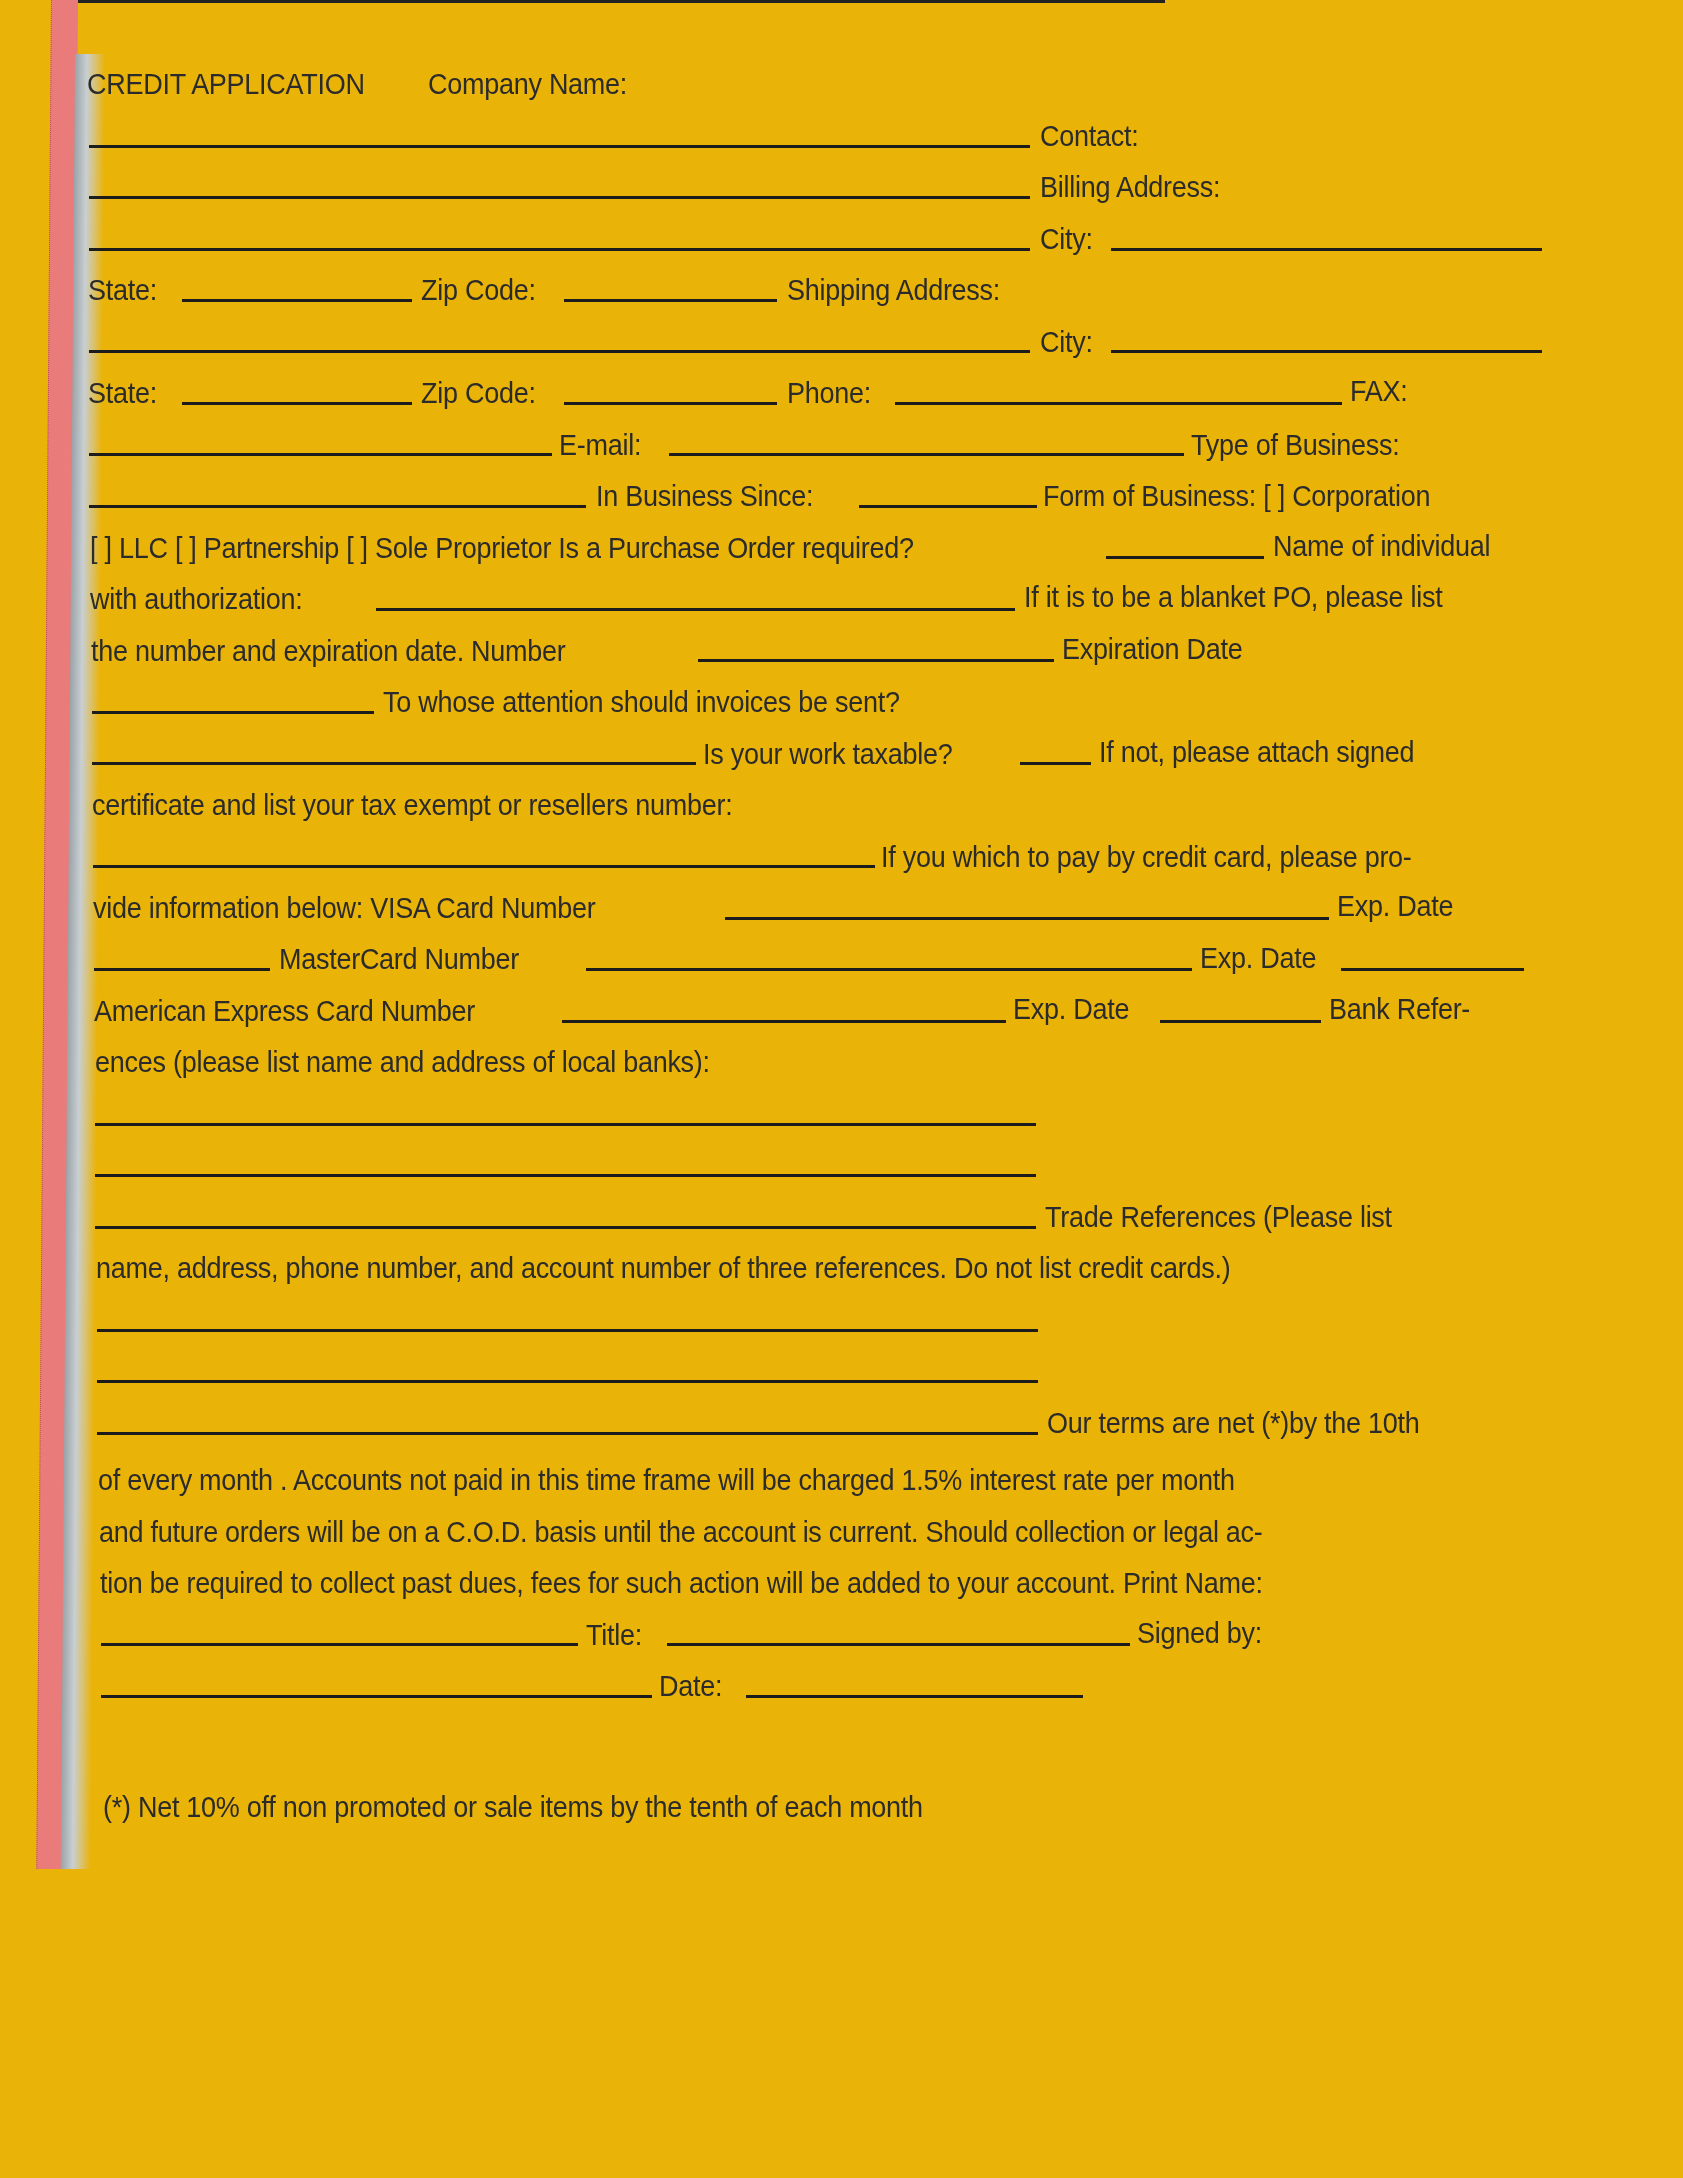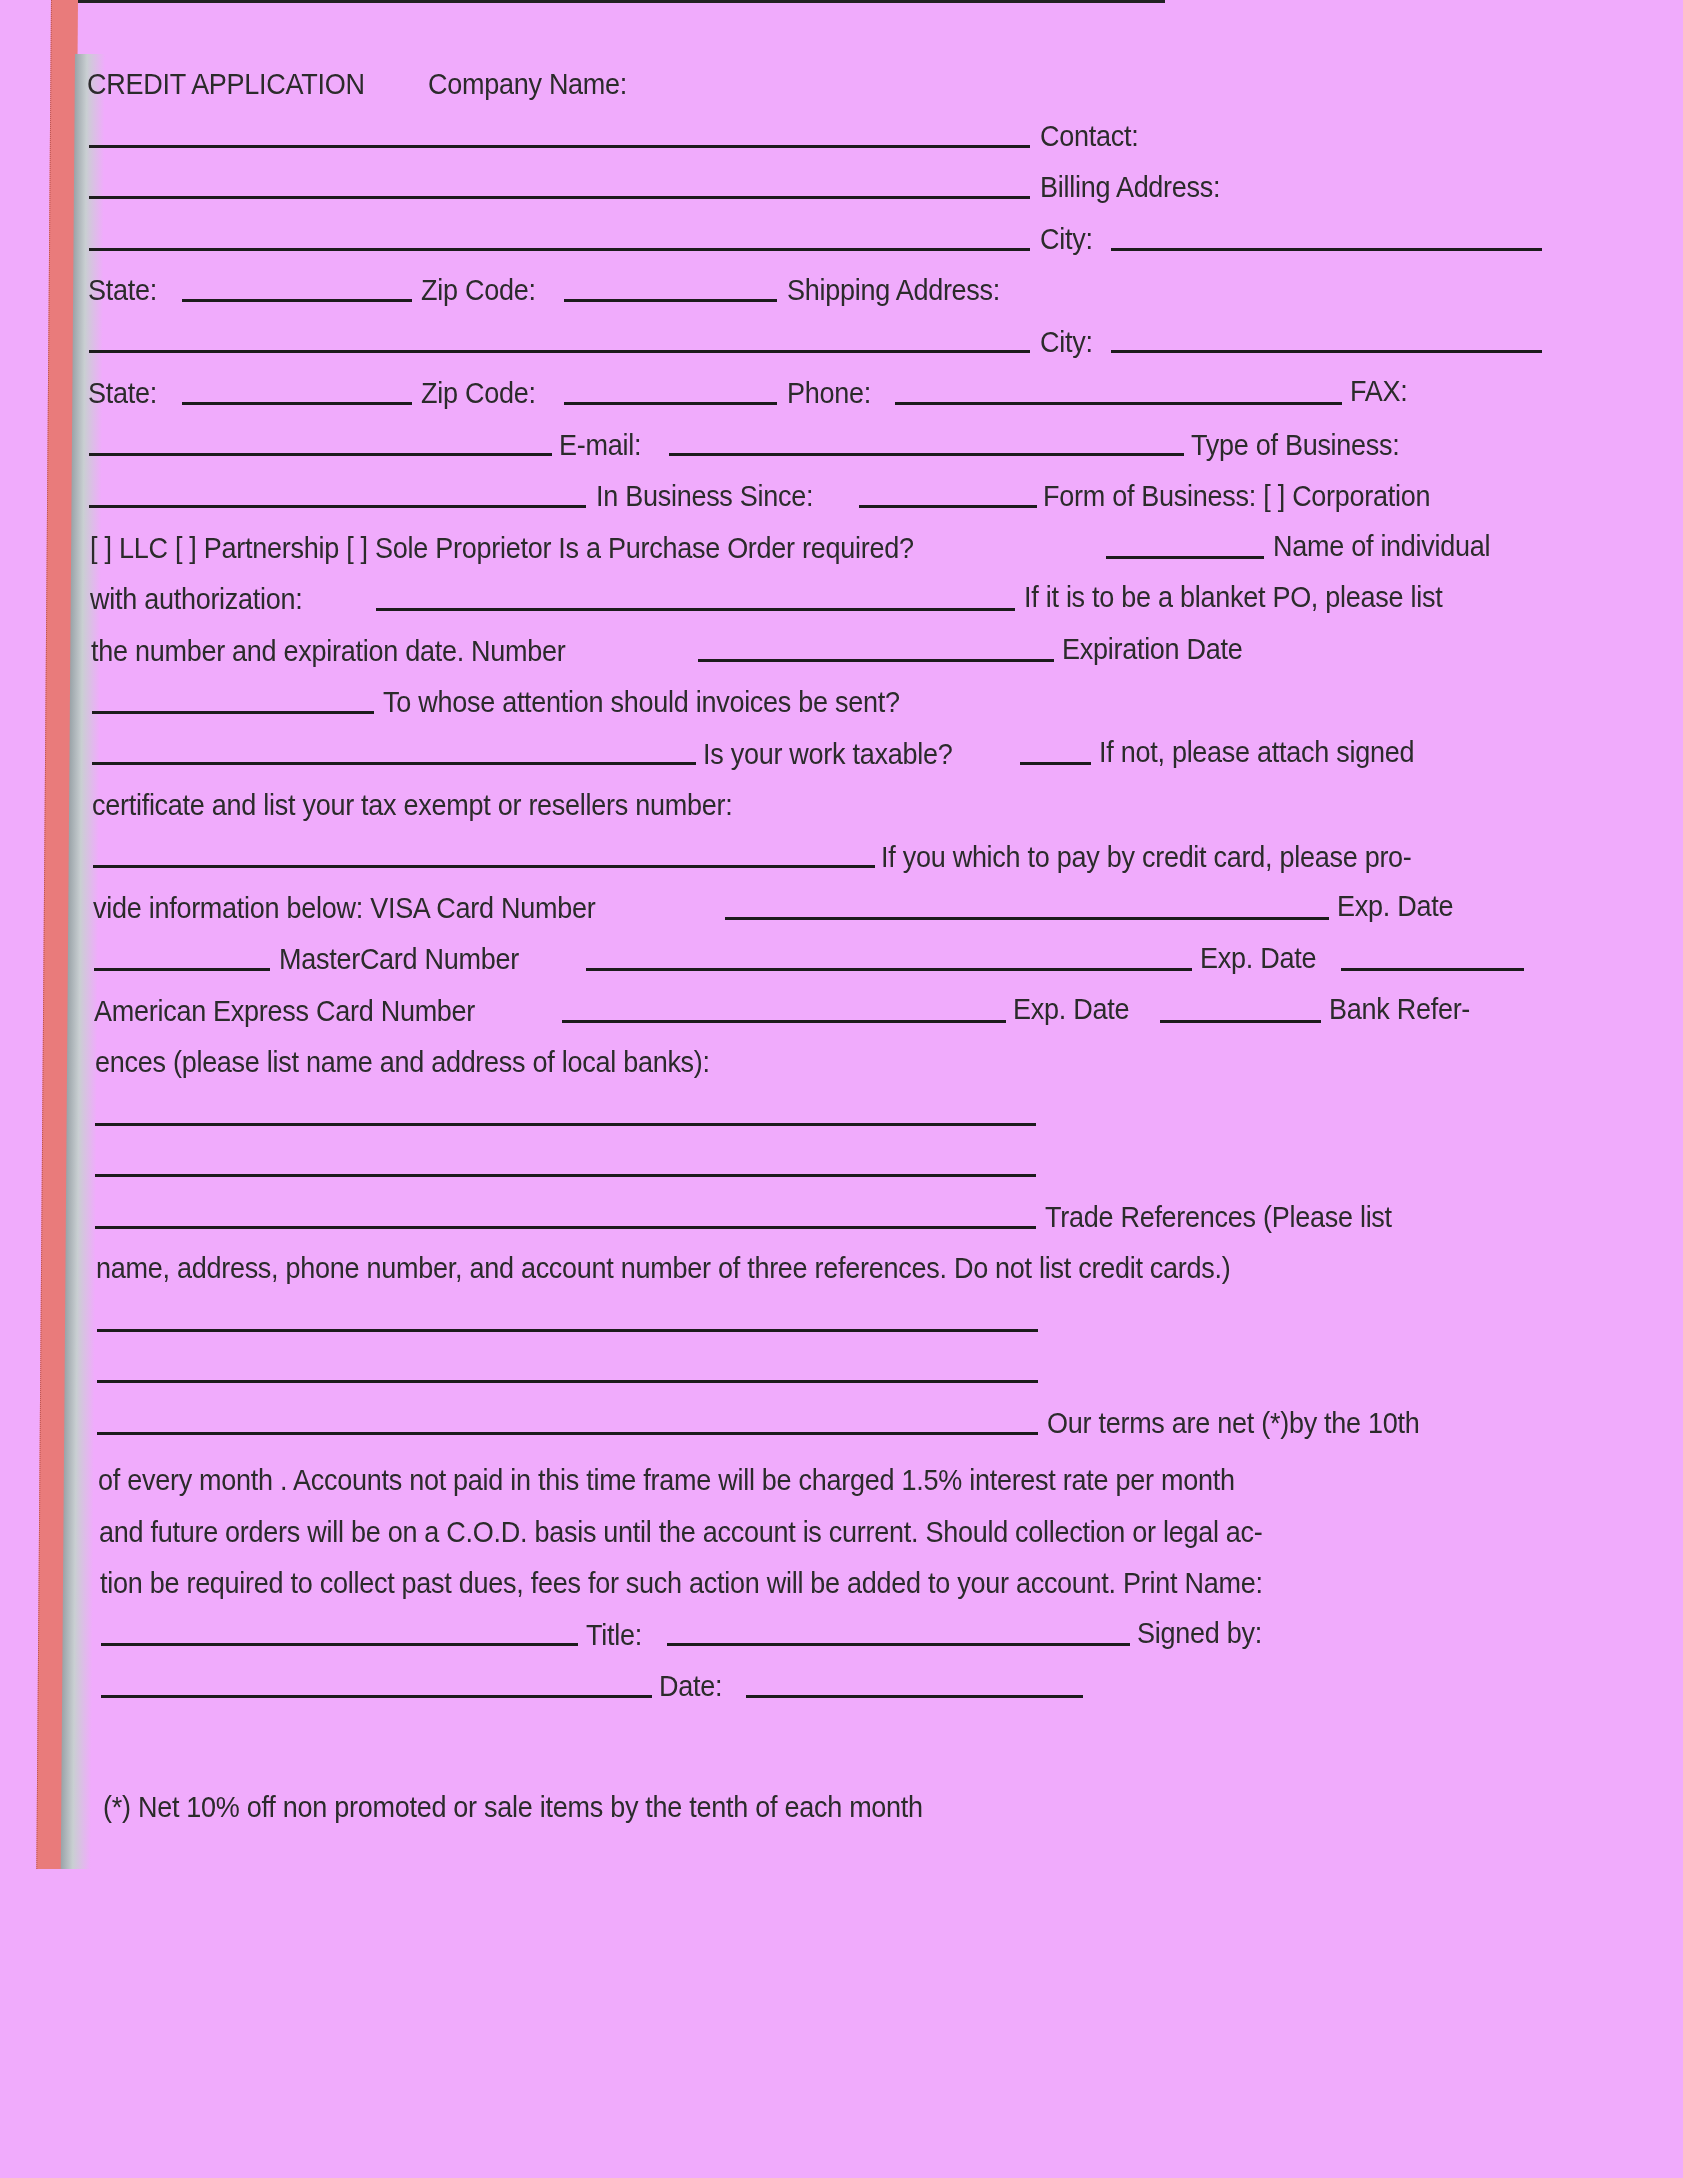--- a/index.html
+++ b/index.html
@@ -1,18 +1,18 @@
 <!DOCTYPE html>
 <html><head>
 <meta charset="utf-8">
 <style>
   html, body { margin:0; padding:0; background:#ffffff; }
   body { width:1683px; height:2178px; position:relative; overflow:hidden;
          font-family:"Liberation Sans", sans-serif; color:#2b2b2b; }
-  .page { position:absolute; left:0; top:0; width:1683px; height:2178px; background:#f0abfc; }
+  .page { position:absolute; left:0; top:0; width:1683px; height:2178px; background:#eab308; }
   .top-rule { position:absolute; left:71px; top:0; width:1094px; height:3px; background:#222; }
   .pink-bar { position:absolute; left:51px; top:0; width:26px; height:1869px;
               background:#e97b7b; transform:skewX(-0.45deg); transform-origin:top left;
               border-left:1px dotted #b55; }
   .shadow { position:absolute; left:75px; top:54px; width:30px; height:1815px;
             background:linear-gradient(to right,#9aa3a8,#c9cfd2 40%,rgba(255,255,255,0) 100%);
             transform:skewX(-0.45deg); transform-origin:top left; }
   .t { position:absolute; white-space:nowrap; font-size:30px; line-height:30px;
        letter-spacing:-0.3px; transform:scaleX(0.9); transform-origin:left bottom; }
   .ln { position:absolute; height:3px; background:#1c1c1c; }

